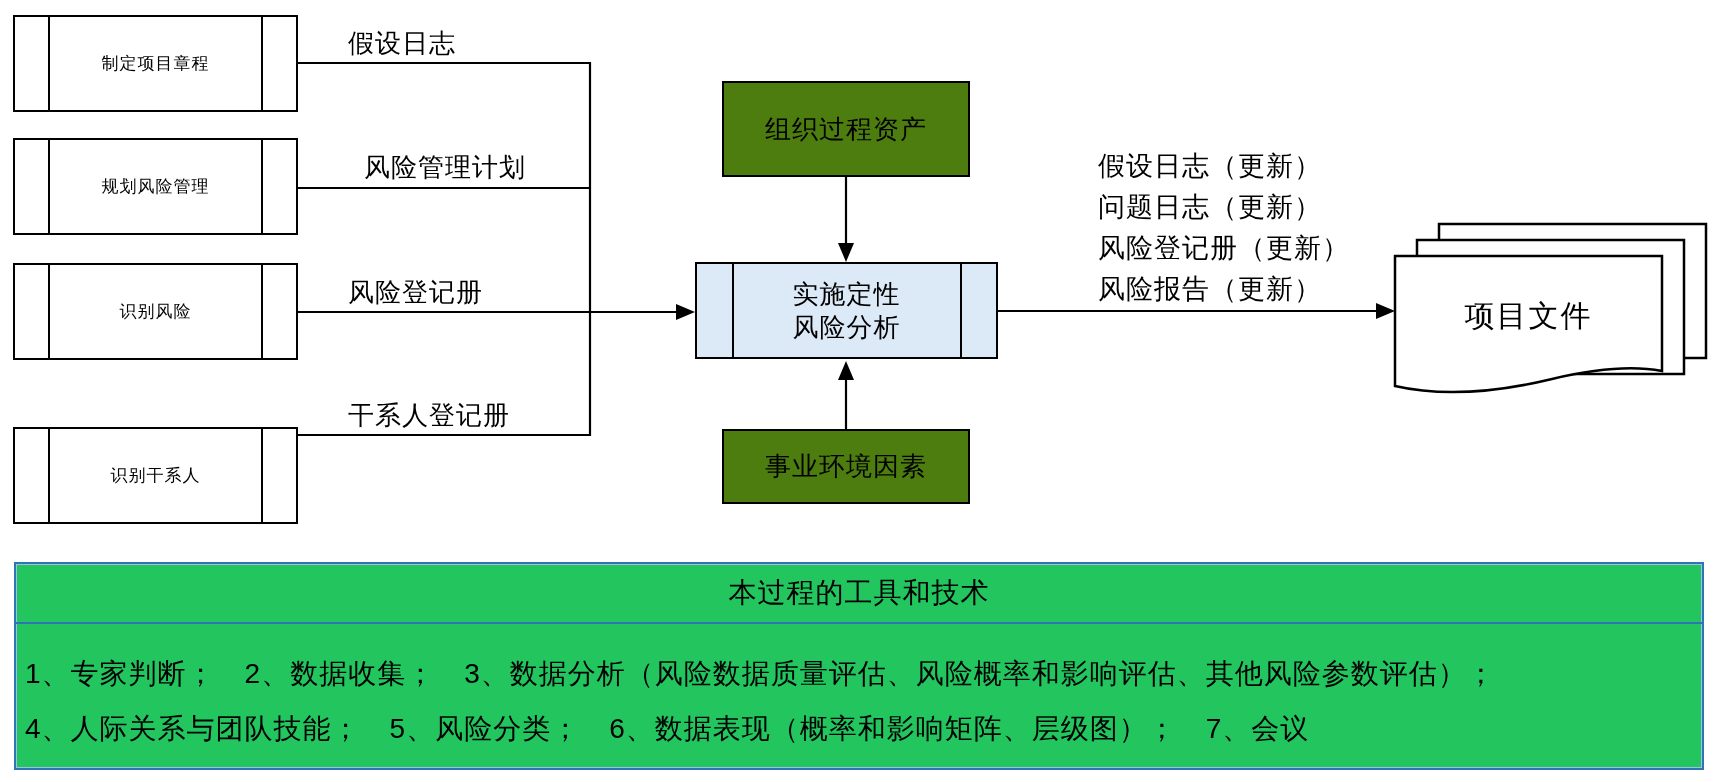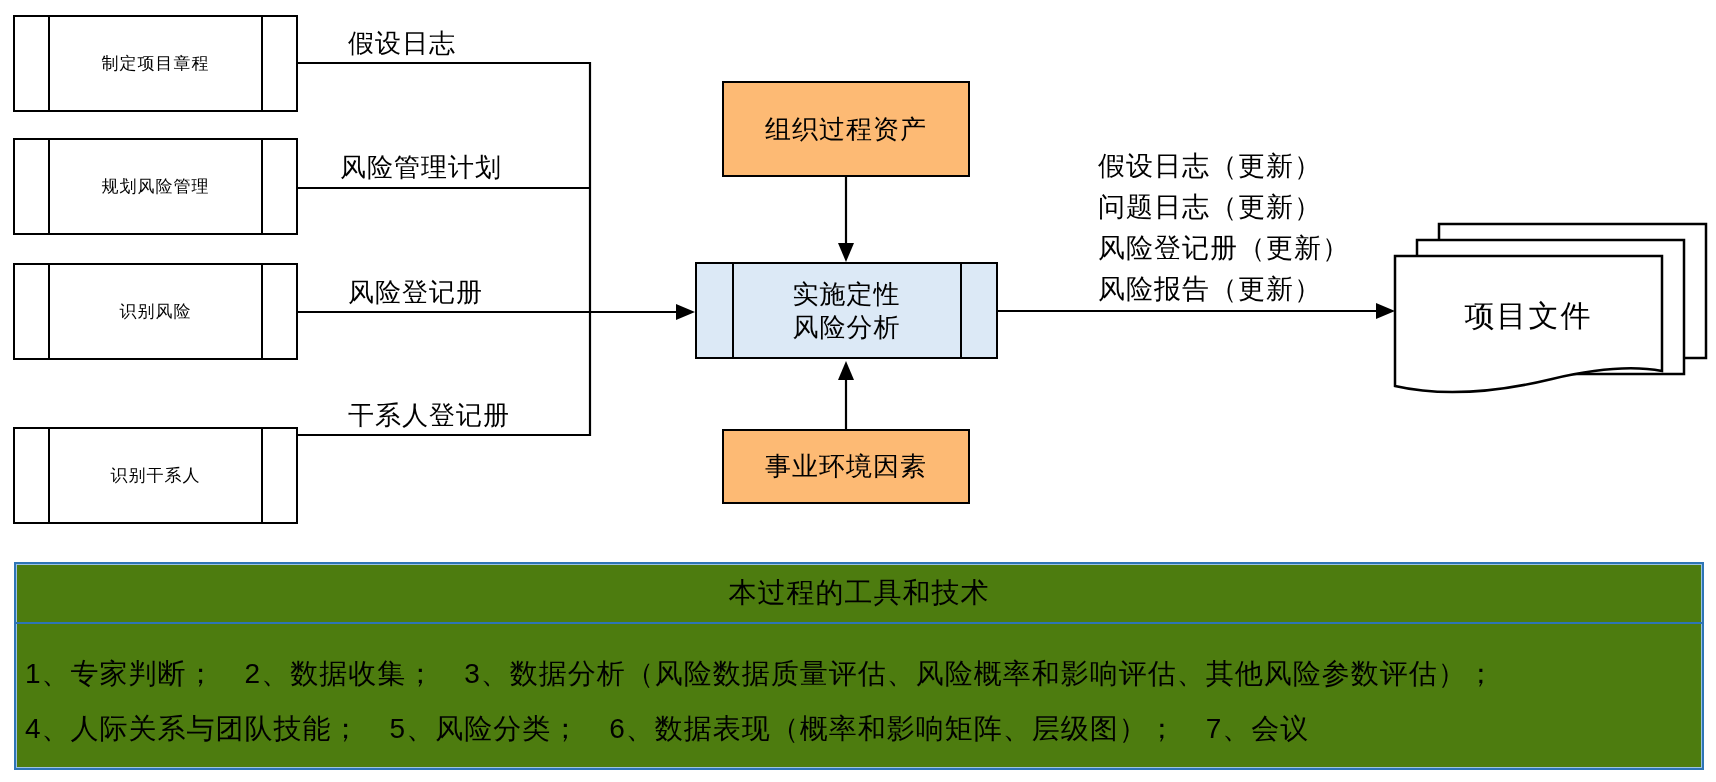--- a/index.html
+++ b/index.html
@@ -9,21 +9,21 @@
 
   
   .pbox{position:absolute;width:285px;height:97px;background:#fff;border:2.5px solid #000;
         box-sizing:border-box;display:flex;align-items:center;justify-content:center;}
   .pbox .label{font-size:17px;letter-spacing:1px;}
   .band{position:absolute;top:0;bottom:0;width:33px;}
   .band.l{left:0;border-right:2px solid #000;}
   .band.r{right:0;border-left:2px solid #000;}
 
   
-  .sbox{position:absolute;background:#fdba74;border:2.5px solid #000;box-sizing:border-box;
+  .sbox{position:absolute;background:#4d7c0f;border:2.5px solid #000;box-sizing:border-box;
         display:flex;align-items:center;justify-content:center;font-size:26px;letter-spacing:1px;}
 
   
   .cbox{position:absolute;left:695px;top:262px;width:303px;height:97px;background:#DCE9F6;
         border:2.5px solid #000;box-sizing:border-box;display:flex;flex-direction:column;
         align-items:center;justify-content:center;line-height:33px;font-size:26px;letter-spacing:1px;}
   .cbox .band.l{width:35px;} .cbox .band.r{width:34px;}
 
   
   .flow-label{position:absolute;font-size:26px;letter-spacing:1px;white-space:nowrap;}
@@ -31,21 +31,21 @@
   
   .outputs{position:absolute;left:1098px;top:146px;font-size:27px;letter-spacing:1px;}
   .outputs .out-line{height:41px;line-height:41px;white-space:nowrap;}
 
   
   .doc-label{position:absolute;left:1395px;top:258px;width:267px;height:116px;
              display:flex;align-items:center;justify-content:center;font-size:30px;letter-spacing:2px;}
 
   
   .tt-table{position:absolute;left:14px;top:562px;width:1690px;height:208px;box-sizing:border-box;
-            border:2px solid #2E75B6;box-shadow:inset 0 0 0 1px #9CC2E5;background:#4d7c0f;}
+            border:2px solid #2E75B6;box-shadow:inset 0 0 0 1px #9CC2E5;background:#22c55e;}
   .tt-header{height:60px;box-sizing:border-box;border-bottom:2px solid #2E75B6;
              display:flex;align-items:center;justify-content:center;font-size:28px;letter-spacing:1px;}
   .tt-body{padding:22px 10px 0 9px;font-size:28px;line-height:55px;letter-spacing:1px;}
 </style>
 </head>
 <body>
 
 <div class="canvas">
 
   <svg class="layer" width="1716" height="782" viewBox="0 0 1716 782">
@@ -87,21 +87,21 @@
     <div class="band r"></div>
     <span class="label">识别风险</span>
   </div>
   <div class="pbox" style="left:13px;top:386px;margin-top:41px;">
     <div class="band l"></div>
     <div class="band r"></div>
     <span class="label">识别干系人</span>
   </div>
 
   <div class="flow-label" style="left:348px;top:26px;">假设日志</div>
-  <div class="flow-label" style="left:340px;top:150px;text-align:center;">风险管理计划</div>
+  <div class="flow-label" style="left:364px;top:150px;text-align:center;">风险管理计划</div>
   <div class="flow-label" style="left:348px;top:275px;">风险登记册</div>
   <div class="flow-label" style="left:348px;top:398px;">干系人登记册</div>
 
   <div class="sbox" style="left:722px;top:81px;width:248px;height:96px;">
     <span>组织过程资产</span>
   </div>
   <div class="sbox" style="left:722px;top:429px;width:248px;height:75px;">
     <span>事业环境因素</span>
   </div>
 

